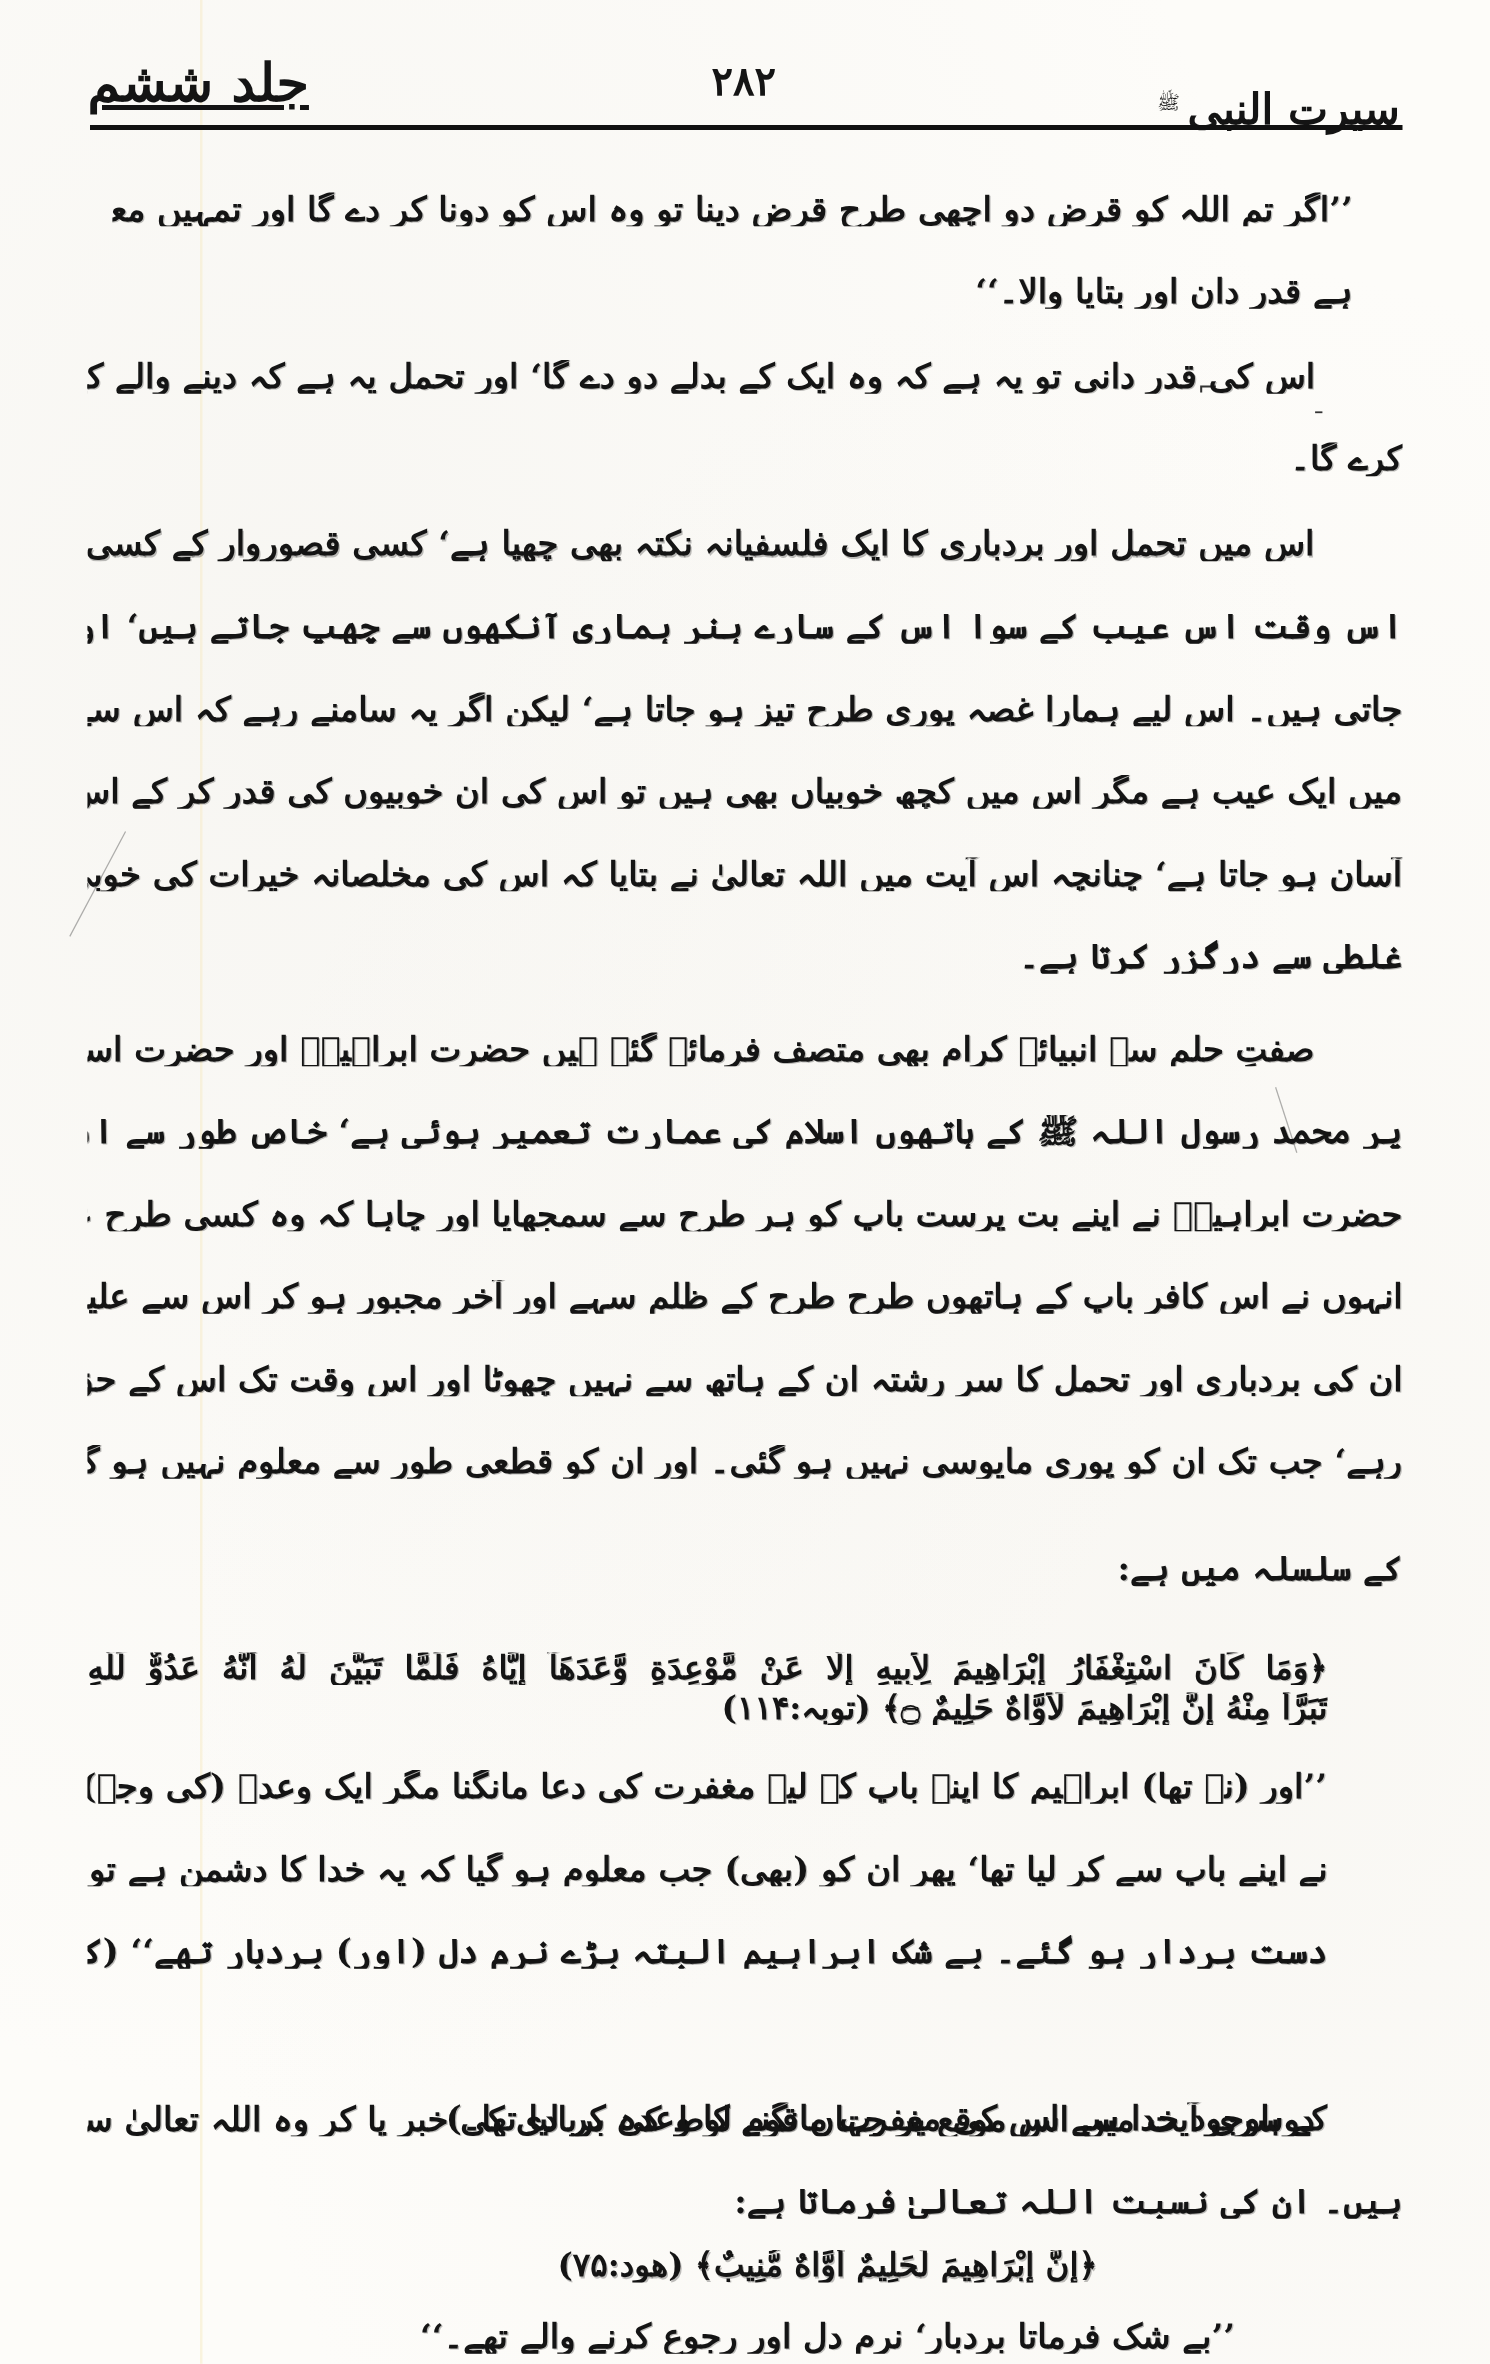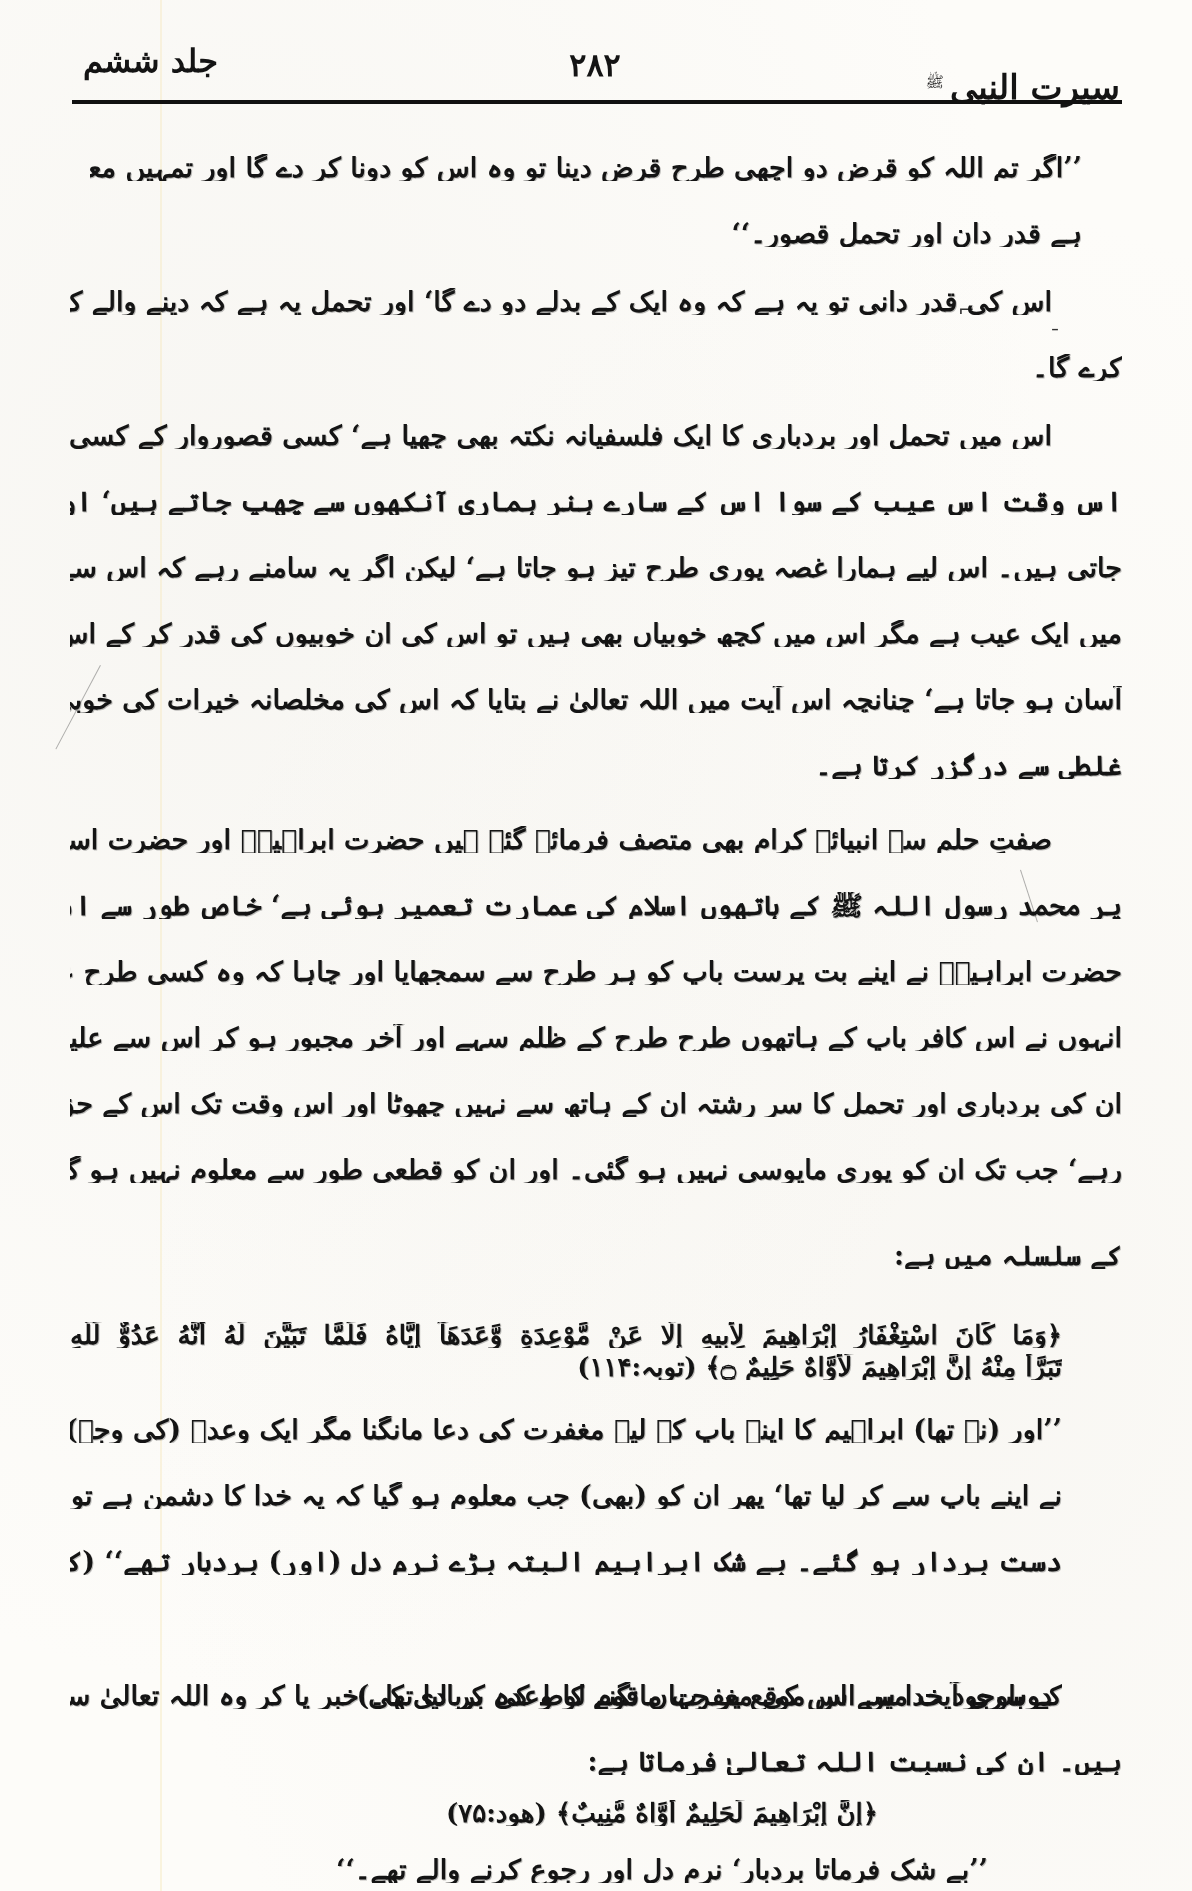--- a/index.html
+++ b/index.html
@@ -62,26 +62,27 @@
     left: 50%;
     transform: translateX(-50%);
     top: 18px;
     font-family: "DejaVu Serif", serif;
     font-size: 32px;
     font-weight: bold;
     direction: rtl;
   }
   .header-volume {
     position: absolute;
-    left: 13px;
+    left: 0;
     top: 14px;
     font-family: "DejaVu Serif", serif;
-    font-size: 32px;
+    font-size: 42px;
     font-weight: bold;
     white-space: nowrap;
+    text-decoration: underline;
   }
   .header-rule {
     position: absolute;
     left: 72px;
     top: 100px;
     width: 1050px;
     height: 4px;
     background: #111;
   }
   
@@ -149,21 +150,21 @@
   </div>
   <div class="header-rule"></div>
 
   <div class="margin-mark" style="left:958px; top:298px;">⌐</div>
   <div class="margin-mark" style="left:1050px; top:325px;">¯</div>
   <div class="pencil-stroke" style="left:100px; top:665px; height:95px; transform: rotate(28deg);"></div>
   <div class="pencil-stroke" style="left:1020px; top:870px; height:55px; transform: rotate(-18deg);"></div>
 
   <div class="body-text">
     <div class="line indent-quote" style="top:44px;">’’اگر تم اللہ کو قرض دو اچھی طرح قرض دینا تو وہ اس کو دونا کر دے گا اور تمہیں معاف کرے گا‘ اور اللہ</div>
-    <div class="line indent-quote last" style="top:110px;">ہے قدر دان اور تحمل قصور۔‘‘</div>
+    <div class="line indent-quote last" style="top:110px;">ہے قدر دان اور بتایا والا۔‘‘</div>
     <div class="line" style="top:178px; right:70px; width:982px;">اس کی قدر دانی تو یہ ہے کہ وہ ایک کے بدلے دو دے گا‘ اور تحمل یہ ہے کہ دینے والے کے گناہ کو معاف</div>
     <div class="line last" style="top:244px;">کرے گا۔</div>
     <div class="line indent-para" style="top:312px;">اس میں تحمل اور بردباری کا ایک فلسفیانہ نکتہ بھی چھپا ہے‘ کسی قصوروار کے کسی قصور پر جب ہم کو غصہ آتا ہے تو</div>
     <div class="line" style="top:378px;">اس وقت اس عیب کے سوا اس کے سارے ہنر ہماری آنکھوں سے چھپ جاتے ہیں‘ اور اس کی خوبیاں نظر انداز ہو</div>
     <div class="line" style="top:444px;">جاتی ہیں۔ اس لیے ہمارا غصہ پوری طرح تیز ہو جاتا ہے‘ لیکن اگر یہ سامنے رہے کہ اس سے ایک غلطی ہوئی یا اس</div>
     <div class="line" style="top:510px;">میں ایک عیب ہے مگر اس میں کچھ خوبیاں بھی ہیں تو اس کی ان خوبیوں کی قدر کر کے اس کی غلطی سے درگزر کرنا</div>
     <div class="line" style="top:576px;">آسان ہو جاتا ہے‘ چنانچہ اس آیت میں اللہ تعالیٰ نے بتایا کہ اس کی مخلصانہ خیرات کی خوبی کی قدر فرما کر وہ اس کی</div>
     <div class="line last" style="top:642px;">غلطی سے درگزر کرتا ہے۔</div>
     <div class="line indent-para" style="top:716px;">صفتِ حلم سے انبیائے کرام بھی متصف فرمائے گئے ہیں حضرت ابراہیمؑ اور حضرت اسماعیلؑ جن کی بنیادوں</div>
     <div class="line" style="top:782px;">پر محمد رسول اللہ ﷺ کے ہاتھوں اسلام کی عمارت تعمیر ہوئی ہے‘ خاص طور سے اس وصف سے سرفراز ہوئے ہیں۔</div>

